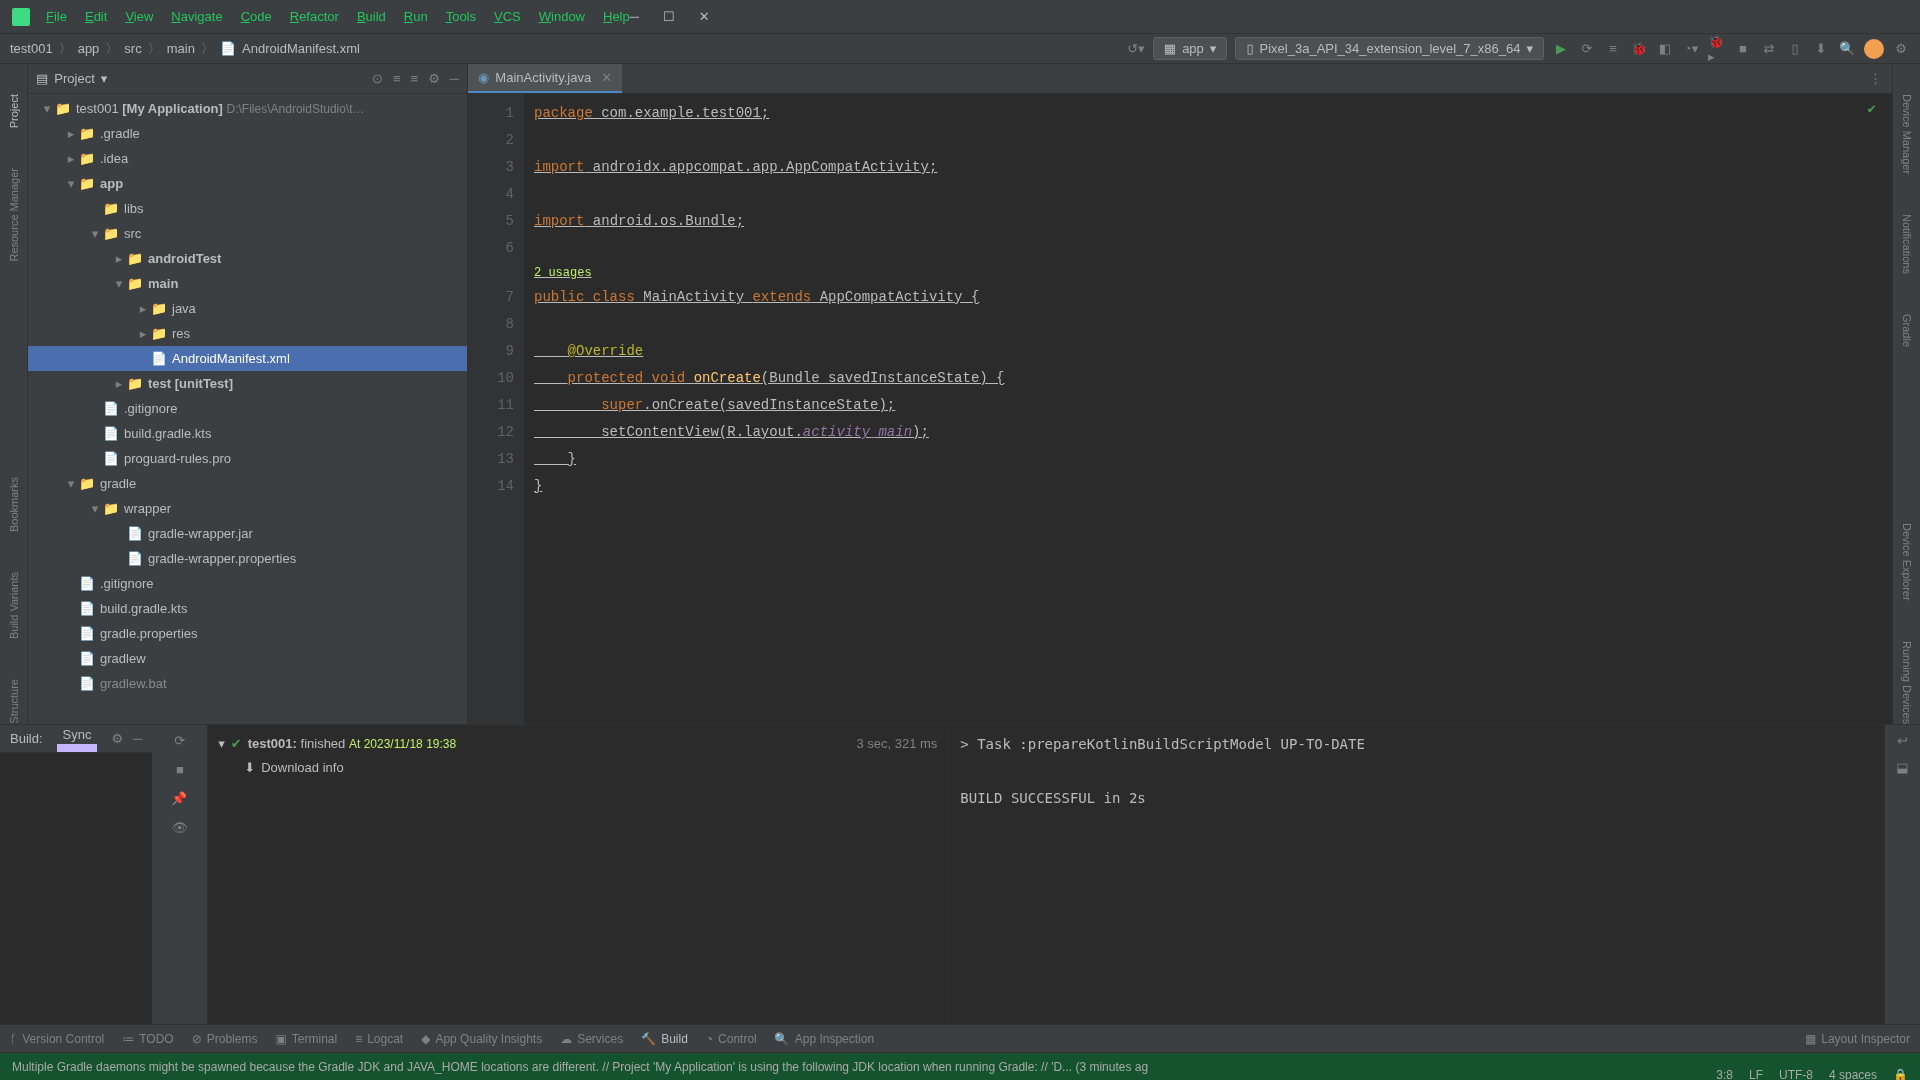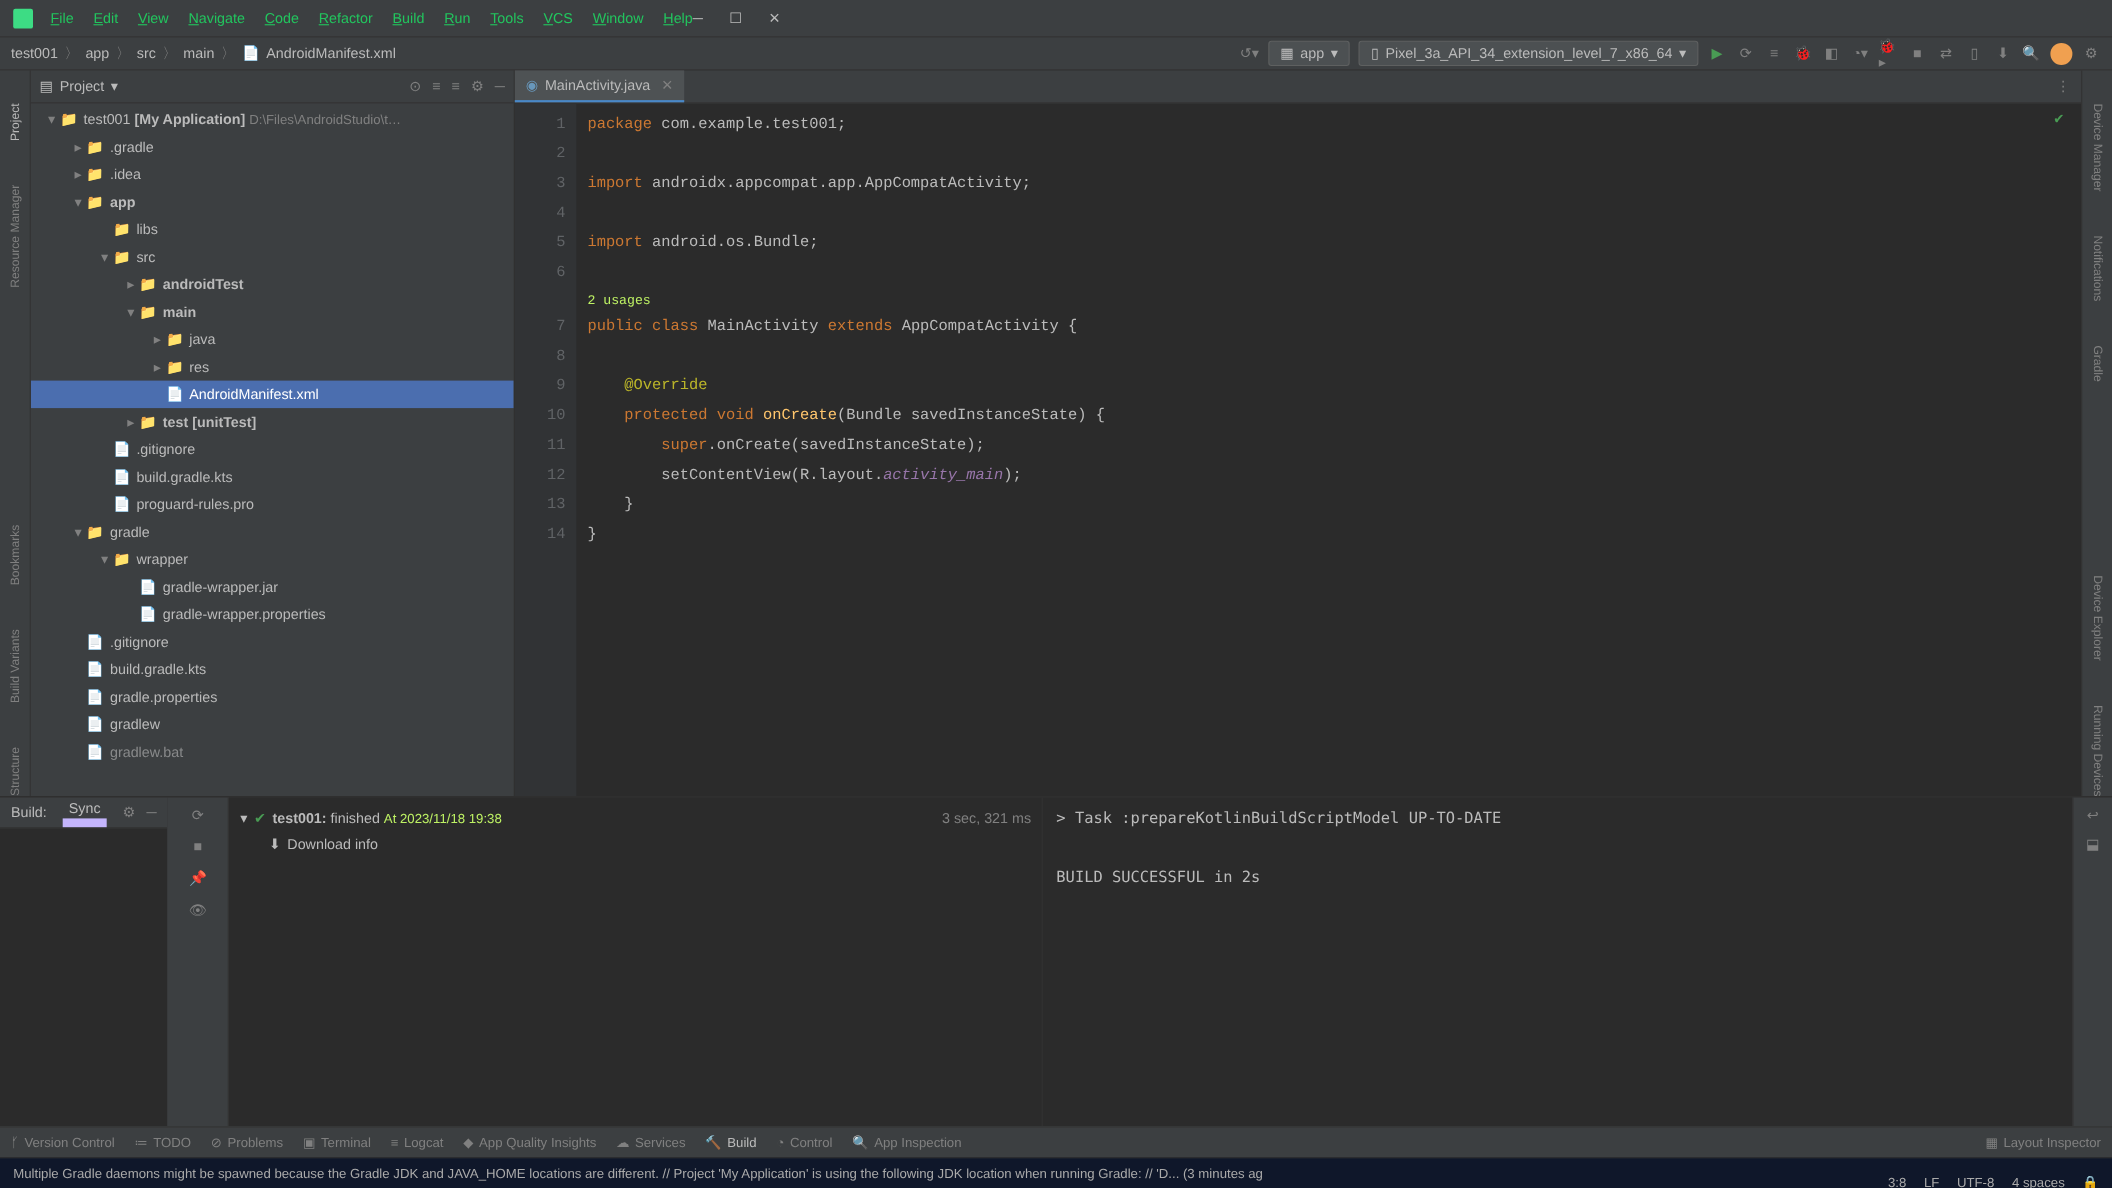--- a/index.html
+++ b/index.html
@@ -49,21 +49,21 @@
 
 
 .editor-area { flex: 1; display: flex; flex-direction: column; background: #2b2b2b; }
 .editor-tabs { height: 30px; background: #3c3f41; display: flex; align-items: center; border-bottom: 1px solid #323232; }
 .editor-tab { height: 100%; display: flex; align-items: center; padding: 0 10px; gap: 6px; background: #4e5254; border-bottom: 2px solid #4a88c7; color: #bbbbbb; }
 .editor-tab .close { color: #808080; margin-left: 4px; }
 .editor-tabs .more { margin-left: auto; padding: 0 10px; color: #808080; }
 .editor-body { flex: 1; display: flex; overflow: hidden; font-family: "Consolas", "Courier New", monospace; font-size: 14px; }
 .gutter { width: 56px; background: #313335; color: #606366; text-align: right; padding: 6px 10px 6px 6px; line-height: 27px; }
 .gutter-line { height: 27px; }
-.code { flex: 1; padding: 6px 10px; line-height: 27px; white-space: pre; }
+.code { flex: 1; padding: 6px 10px; line-height: 27px; white-space: pre; text-decoration: underline; }
 .code-line { height: 27px; }
 .kw { color: #cc7832; }
 .ann { color: #bbb529; }
 .fn { color: #ffc66d; }
 .it { font-style: italic; color: #9876aa; }
 .dim { color: #bef264; font-size: 12px; }
 .check-icon { position: absolute; right: 16px; top: 6px; color: #499c54; }
 
 
 .right-strip { width: 28px; background: #3c3f41; border-left: 1px solid #323232; display: flex; flex-direction: column; align-items: center; padding-top: 30px; gap: 40px; }
@@ -82,21 +82,21 @@
 .bp-tree-row .time { margin-left: auto; color: #808080; }
 .bp-output { flex: 1; padding: 6px 12px; font-family: "Consolas", monospace; font-size: 14px; line-height: 27px; white-space: pre; }
 .bp-right-strip { width: 36px; background: #3c3f41; border-left: 1px solid #323232; display: flex; flex-direction: column; align-items: center; gap: 12px; padding-top: 8px; color: #808080; }
 
 
 .toolbar-bottom { height: 28px; background: #3c3f41; display: flex; align-items: center; padding: 0 10px; gap: 18px; border-top: 1px solid #323232; font-size: 12px; }
 .tw-item { display: flex; align-items: center; gap: 5px; color: #808080; cursor: pointer; }
 .tw-item.active { color: #bbbbbb; }
 .toolbar-bottom .right { margin-left: auto; }
 
-.statusbar2 { height: 28px; background: #0f172a; display: flex; align-items: center; padding: 0 12px; font-size: 12px; color: #aaaaaa; border-top: 1px solid #323232; }
+.statusbar2 { height: 28px; background: #14532d; display: flex; align-items: center; padding: 0 12px; font-size: 12px; color: #aaaaaa; border-top: 1px solid #323232; }
 .statusbar2 .right { margin-left: auto; display: flex; gap: 16px; margin-top: 16px; }
 
 ::-webkit-scrollbar { width: 10px; }
 ::-webkit-scrollbar-thumb { background: #4e5254; }
 </style>
 </head>
 <body>
 
 <div class="titlebar">
   <div class="logo"></div>

